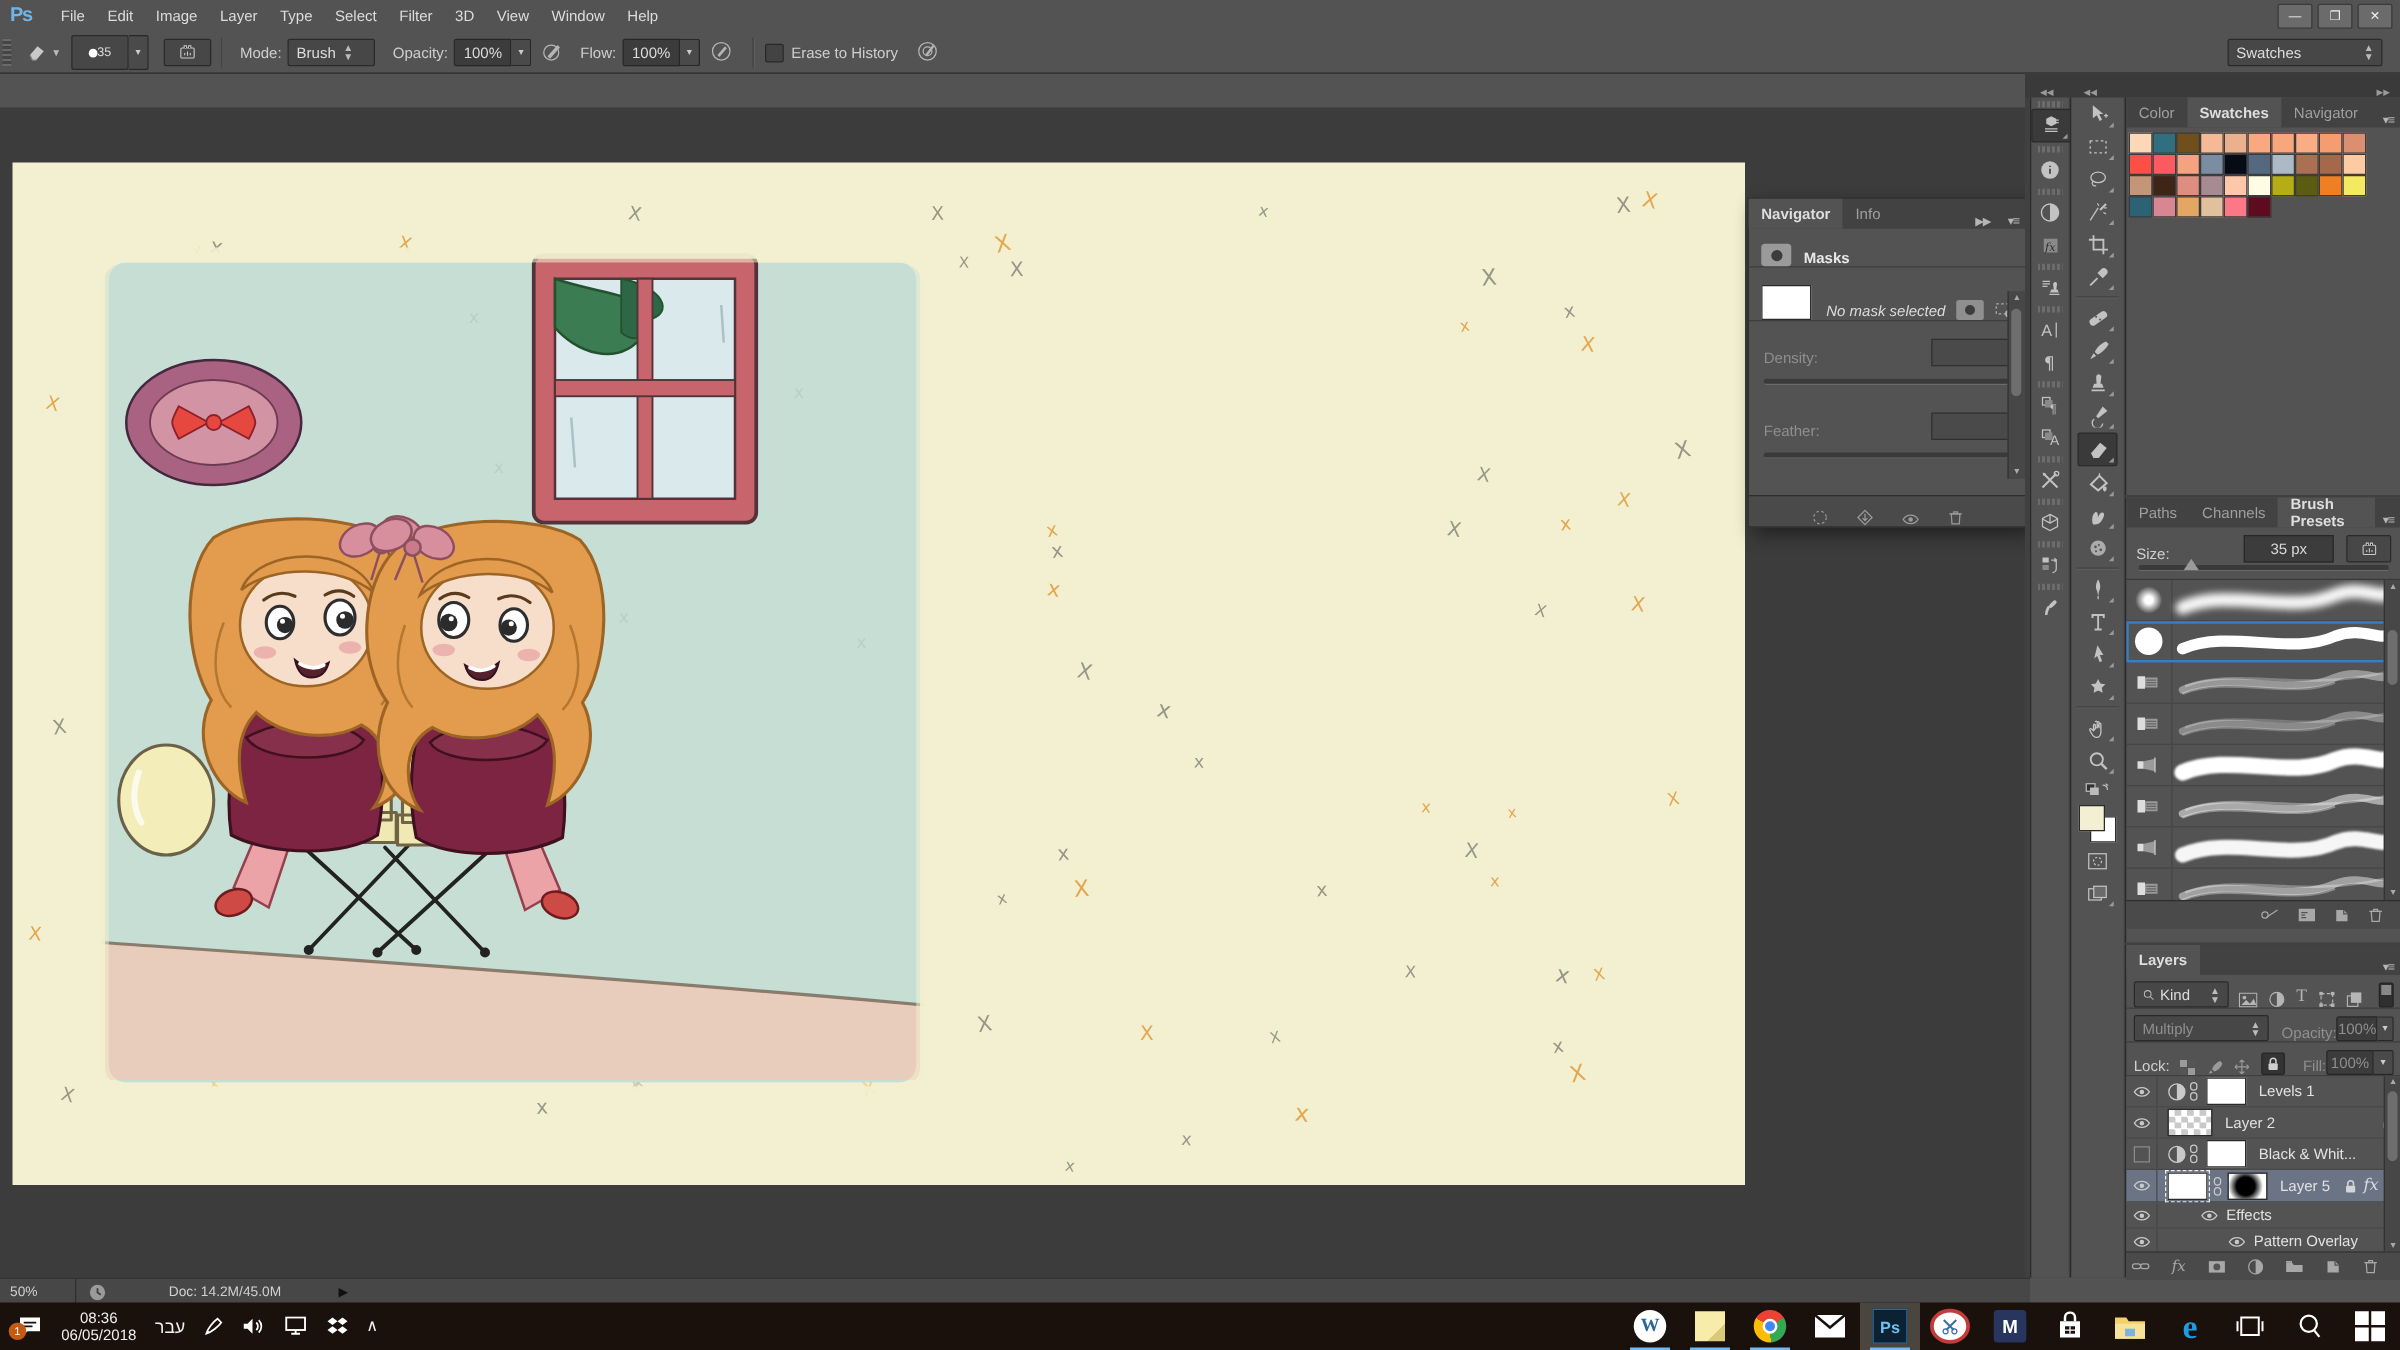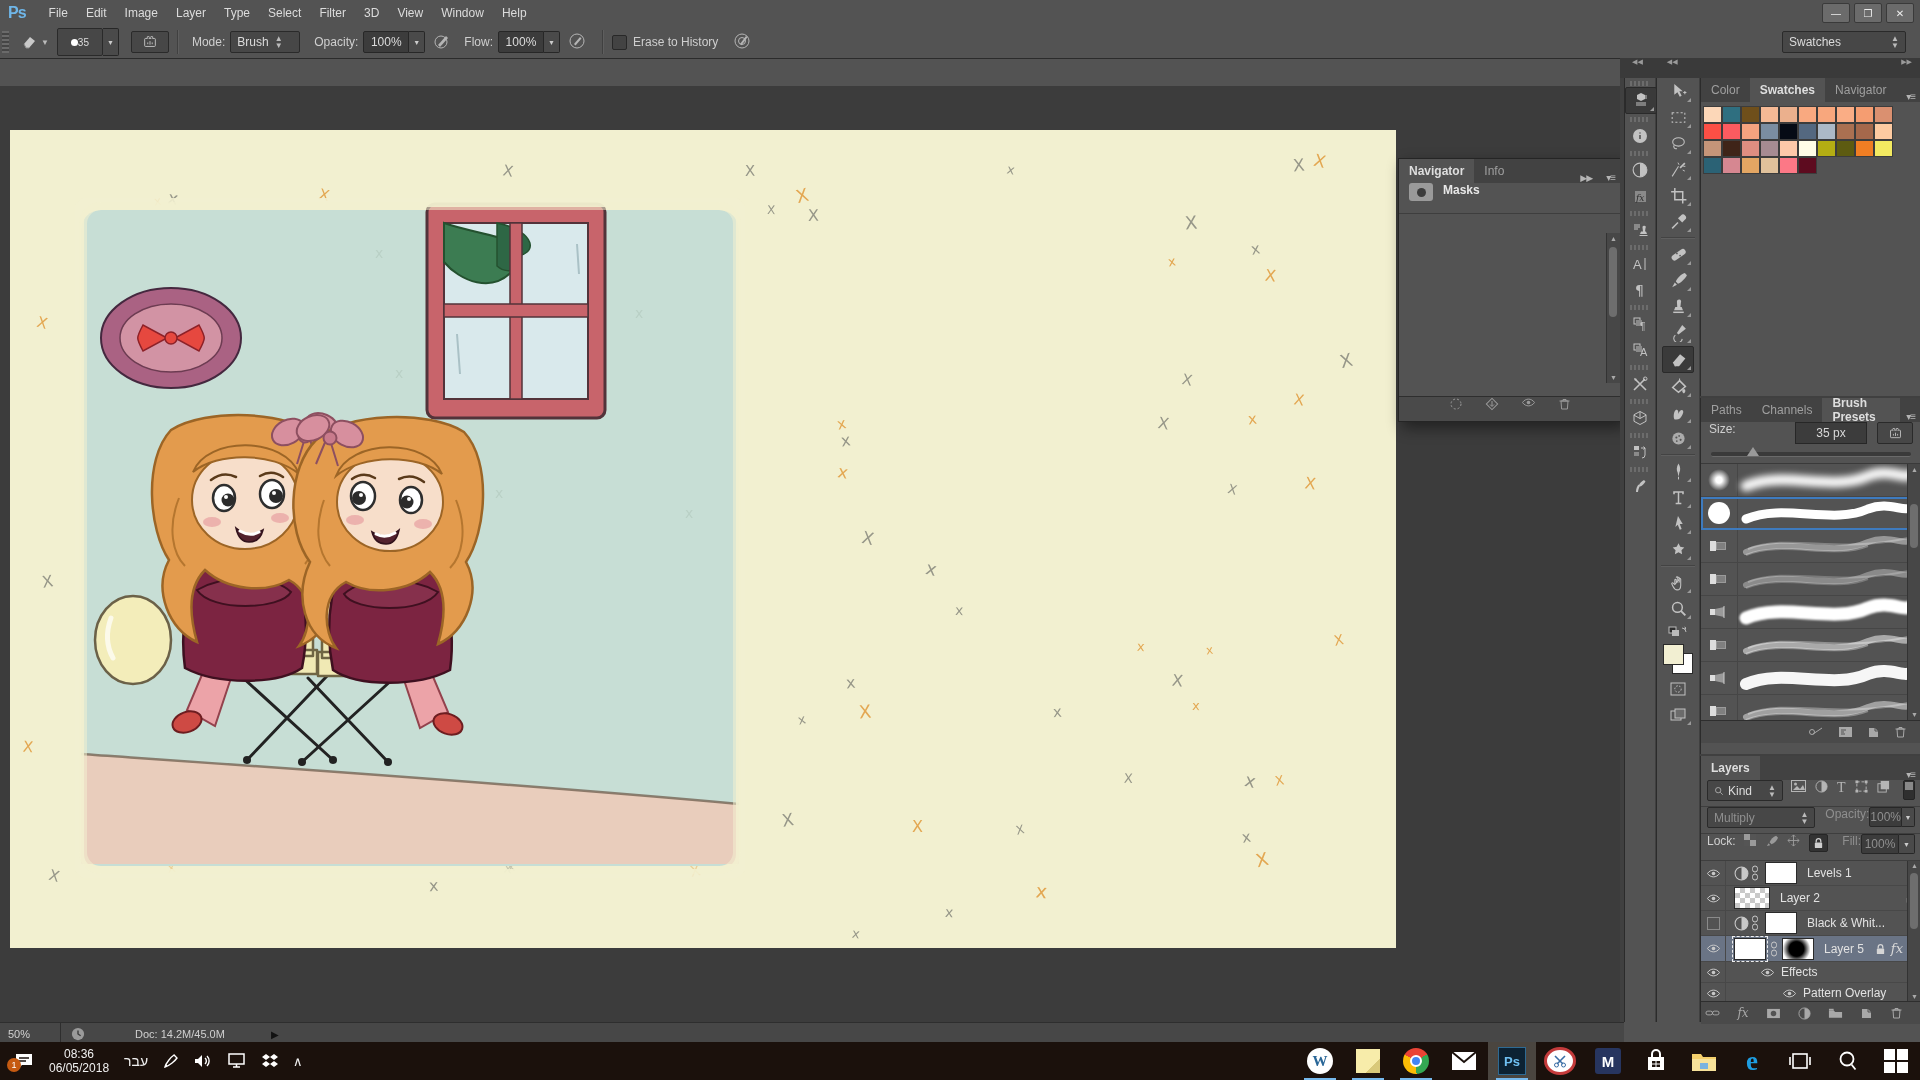--- a/index.html
+++ b/index.html
@@ -1,20 +1,20 @@
 <!DOCTYPE html>
 <html><head>
 <meta charset="utf-8">
 <style>
   html,body{margin:0;padding:0;background:#222;}
   #app{position:relative;width:1920px;height:1080px;background:#535353;overflow:hidden;
        font-family:"Liberation Sans","DejaVu Sans",sans-serif;color:#d8d8d8;font-size:12px;
        -webkit-font-smoothing:antialiased;}
   .abs{position:absolute;}
-  .row{display:flex;align-items:flex-start;}
+  .row{display:flex;align-items:flex-end;}
   
   #menubar{left:0;top:0;width:1920px;height:26px;background:#535353;display:flex;align-items:center;}
   #pslogo{color:#6fb6e8;font-weight:bold;font-size:16px;margin:0 14px 0 8px;letter-spacing:-1px;}
   .menu-item{padding:0 9px;color:#dcdcdc;font-size:12px;cursor:default;}
   #winbtns{position:absolute;right:6px;top:3px;display:flex;gap:4px;}
   .winbtn{width:26px;height:18px;background:#6b6b6b;border:1px solid #3a3a3a;color:#eee;
           font-size:10px;display:flex;align-items:center;justify-content:center;border-radius:2px;}
   
   #optionsbar{left:0;top:26px;width:1920px;height:32px;background:#535353;border-bottom:1px solid #2b2b2b;
               display:flex;align-items:center;}
@@ -360,20 +360,46 @@
         <div class="ptab">Info</div>
         <span class="panelmenu">▶▶</span>
         <span class="panelmenu" style="margin-left:2px;font-size:10px">▾≡</span>
       </div>
       <div class="row" style="height:30px;padding:0 10px;border-bottom:1px solid #3e3e3e">
         <span class="itx" style="width:24px;height:18px;background:#9a9a9a;border-radius:3px;margin-right:10px">
           <span style="width:9px;height:9px;border-radius:50%;background:#3c3c3c;display:inline-block"></span>
         </span>
         <b style="color:#e8e8e8">Masks</b>
       </div>
+      <div class="row" style="height:42px;padding:0 10px;border-bottom:1px solid #3e3e3e">
+        <div style="width:38px;height:26px;background:#fff;border:1px solid #2a2a2a"></div>
+        <i style="margin-left:12px;color:#dcdcdc">No mask selected</i>
+        <span class="itx" style="margin-left:auto;width:22px;height:16px;background:#8f8f8f;border-radius:2px">
+          <span style="width:8px;height:8px;border-radius:50%;background:#3c3c3c;display:inline-block"></span>
+        </span>
+        <span class="itx" style="margin-left:8px;color:#b0b0b0">
+          <svg width="16" height="16" viewBox="0 0 16 16">
+              <rect x="2" y="3" width="10" height="8" fill="none" stroke="#b0b0b0" stroke-dasharray="2 2"></rect>
+              <circle cx="12" cy="11" r="3" fill="#b0b0b0"></circle>
+              <path d="M12 9.6v2.8M10.6 11h2.8" stroke="#3c3c3c"></path>
+            </svg>
+        </span>
+      </div>
+      <div style="padding:14px 12px 0 12px">
+        <div class="row">
+          <span class="graylabel">Density:</span>
+          <div style="margin-left:auto;width:62px;height:20px;background:#4a4a4a;border:1px solid #303030"></div>
+        </div>
+        <div class="slider-groove" style="margin-top:10px"></div>
+        <div class="row" style="margin-top:22px">
+          <span class="graylabel">Feather:</span>
+          <div style="margin-left:auto;width:62px;height:20px;background:#4a4a4a;border:1px solid #303030"></div>
+        </div>
+        <div class="slider-groove" style="margin-top:10px"></div>
+      </div>
       <div class="row" style="position:absolute;bottom:0;left:0;right:0;height:24px;background:#4a4a4a;border-top:1px solid #2e2e2e;justify-content:center;gap:22px;color:#9a9a9a">
         <span class="itx">
             <svg width="14" height="14" viewBox="0 0 14 14">
               <circle cx="7" cy="7" r="5" fill="none" stroke="#9a9a9a" stroke-dasharray="2 2"></circle>
             </svg>
           </span>
         <span class="itx">
             <svg width="14" height="14" viewBox="0 0 14 14">
               <rect x="3" y="3" width="8" height="8" transform="rotate(45 7 7)" fill="none" stroke="#9a9a9a"></rect>
               <path d="M7 4v5M5 7.5L7 9.5 9 7.5" stroke="#9a9a9a" fill="none"></path>

